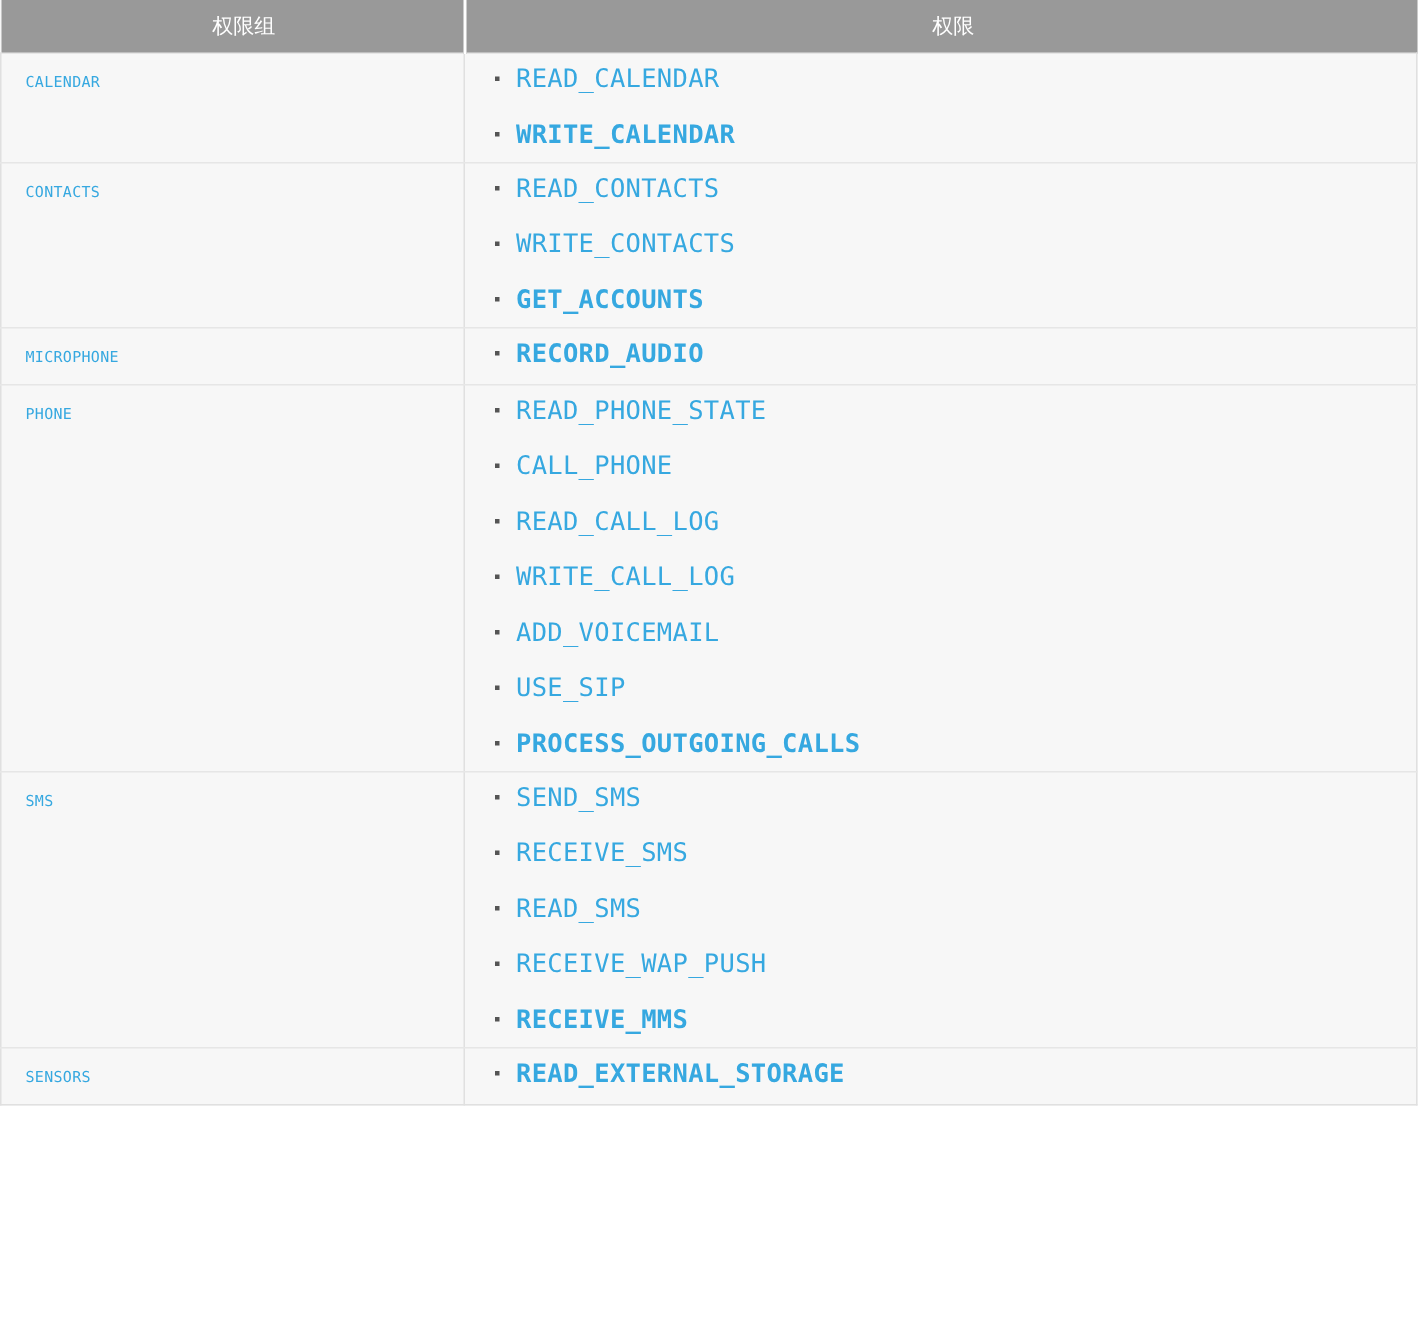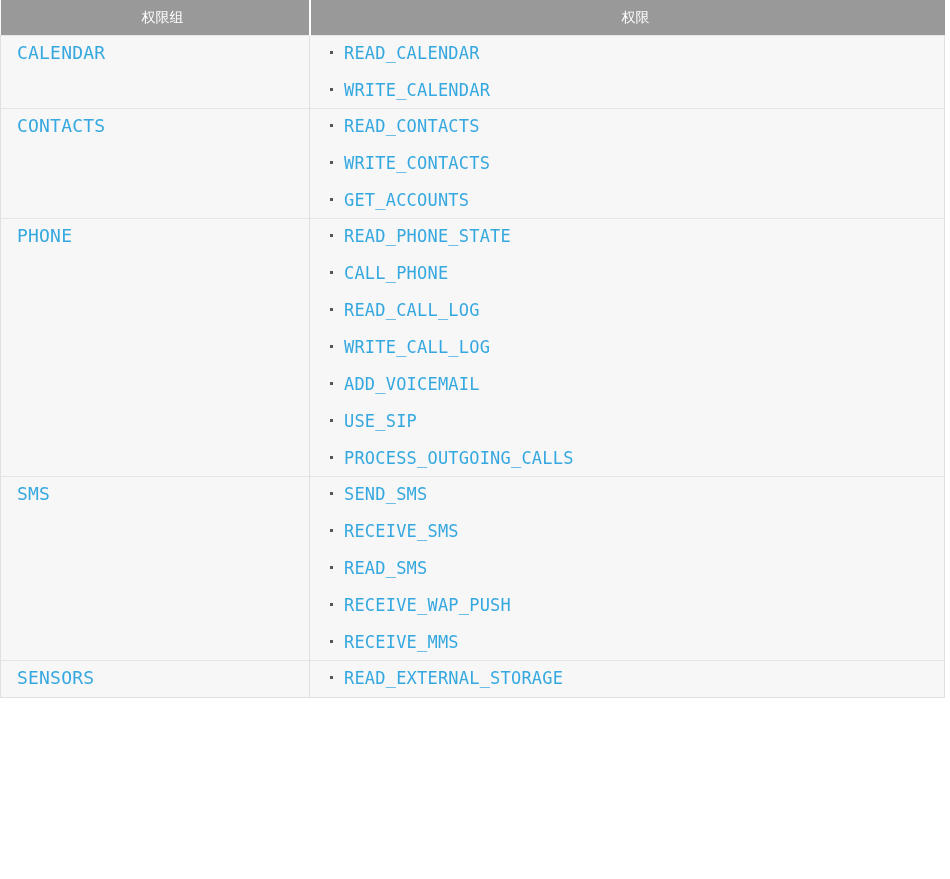--- a/index.html
+++ b/index.html
@@ -65,40 +65,40 @@
   }
   tbody tr td.cell-perms {
     border-right: 1px solid #e0e0e0;
     padding: 9px 8px 9px 16px;
   }
   tbody tr:last-child td { border-bottom: 1px solid #e0e0e0; }
 
   .group-link {
     color: #36a8e0;
     font-family: "DejaVu Sans Mono", "Liberation Mono", monospace;
-    font-size: 18px;
+    font-size: 10px;
     line-height: 16px;
     letter-spacing: 0.2px;
     text-decoration: none;
     display: inline-block;
   }
 
   ul.perm-list {
     list-style: none;
     margin: 0;
     padding: 0;
   }
   ul.perm-list li.perm-item {
     position: relative;
     padding-left: 18px;
     margin: 0 0 20px 0;
     line-height: 16px;
     min-height: 16px;
   }
-  ul.perm-list li.perm-item:last-child { margin-bottom: 0; }
+  ul.perm-list li.perm-item:last-child { margin-bottom: 0; font-weight: bold; }
 
   ul.perm-list li.perm-item .bullet {
     position: absolute;
     left: 4px;
     top: 6px;
     width: 3px;
     height: 3px;
     background: #555555;
     border-radius: 0;
     display: block;
@@ -143,20 +143,28 @@
           <td class="cell-group"><a class="group-link" href="#">CONTACTS</a></td>
           <td class="cell-perms">
             <ul class="perm-list">
               <li class="perm-item"><span class="bullet"></span><a class="perm-link" href="#">READ_CONTACTS</a></li>
               <li class="perm-item"><span class="bullet"></span><a class="perm-link" href="#">WRITE_CONTACTS</a></li>
               <li class="perm-item"><span class="bullet"></span><a class="perm-link" href="#">GET_ACCOUNTS</a></li>
             </ul>
           </td>
         </tr>
         <tr>
+          <td class="cell-group"><a class="group-link" href="#">MICROPHONE</a></td>
+          <td class="cell-perms">
+            <ul class="perm-list">
+              <li class="perm-item"><span class="bullet"></span><a class="perm-link" href="#">RECORD_AUDIO</a></li>
+            </ul>
+          </td>
+        </tr>
+        <tr>
           <td class="cell-group"><a class="group-link" href="#">PHONE</a></td>
           <td class="cell-perms">
             <ul class="perm-list">
               <li class="perm-item"><span class="bullet"></span><a class="perm-link" href="#">READ_PHONE_STATE</a></li>
               <li class="perm-item"><span class="bullet"></span><a class="perm-link" href="#">CALL_PHONE</a></li>
               <li class="perm-item"><span class="bullet"></span><a class="perm-link" href="#">READ_CALL_LOG</a></li>
               <li class="perm-item"><span class="bullet"></span><a class="perm-link" href="#">WRITE_CALL_LOG</a></li>
               <li class="perm-item"><span class="bullet"></span><a class="perm-link" href="#">ADD_VOICEMAIL</a></li>
               <li class="perm-item"><span class="bullet"></span><a class="perm-link" href="#">USE_SIP</a></li>
               <li class="perm-item"><span class="bullet"></span><a class="perm-link" href="#">PROCESS_OUTGOING_CALLS</a></li>

